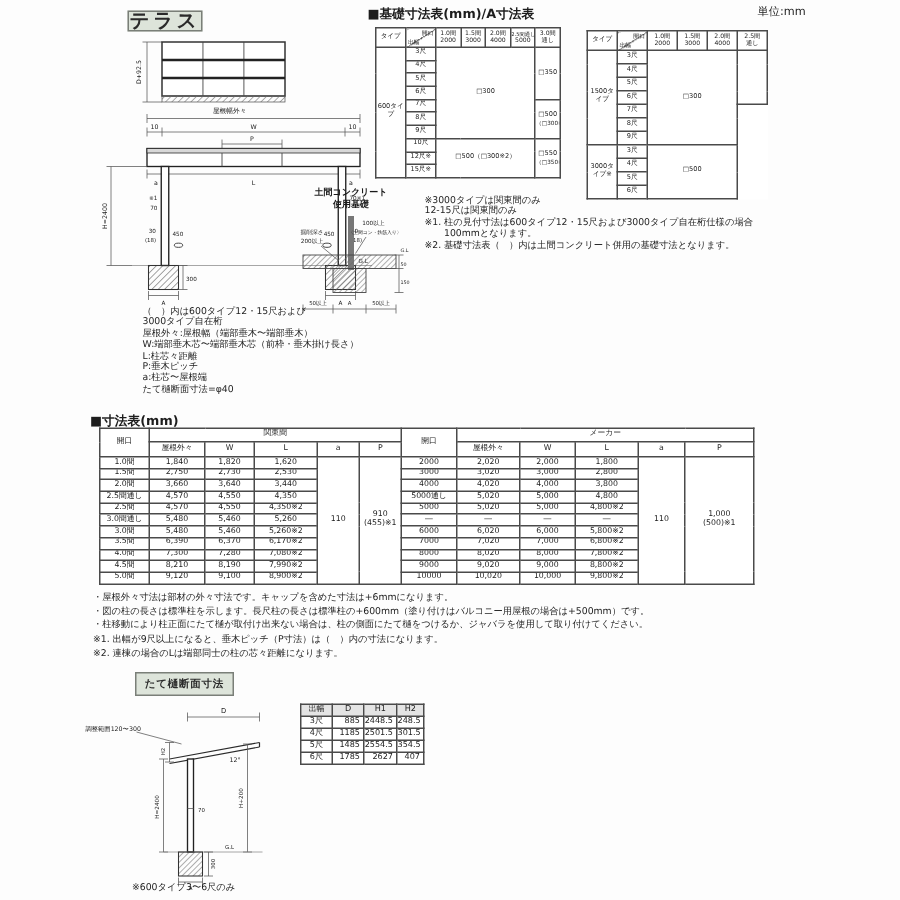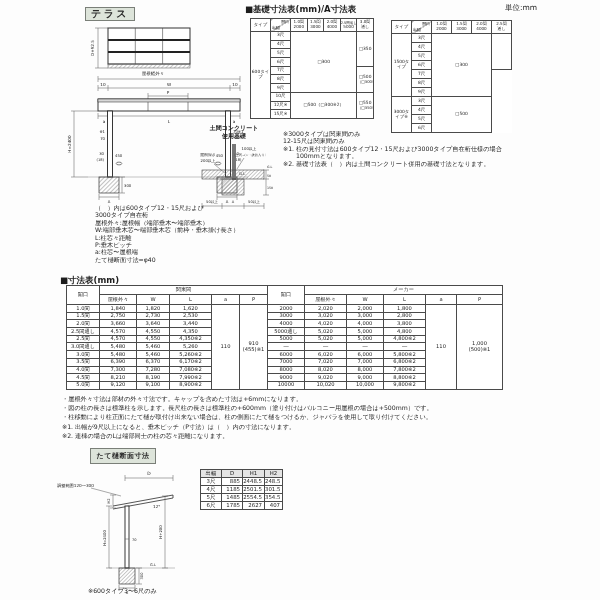--- a/index.html
+++ b/index.html
@@ -30,21 +30,21 @@
   svg text{fill:#1a1a1a;font-family:"DejaVu Sans",sans-serif;}
   .t32{font-size:3.2px;}.t36{font-size:3.6px;}.t38{font-size:3.8px;}.t42{font-size:4.2px;}
   .t45{font-size:4.5px;}.t6{font-size:6px;font-weight:bold;}
   .ln{stroke:#2a2a2a;stroke-width:0.8;fill:none;}
   .dl{stroke:#555;stroke-width:0.5;fill:none;}
   .gl{stroke:#888;stroke-width:0.5;fill:none;}
 </style>
 </head>
 <body>
 
-<div class="tbox" style="left:85px;top:7px;width:48px;height:12px;font-size:10px;letter-spacing:2.5px;">
+<div class="tbox" style="left:85px;top:7px;width:48px;height:12px;font-size:13px;letter-spacing:2.5px;">
   <span>テラス</span>
 </div>
 
 <div class="unit" style="left:505px;top:3px;">単位:mm</div>
 
 <div class="sec-title" style="left:245px;top:4px;">■基礎寸法表(mm)/A寸法表</div>
 
 <table class="sheet-tbl atbl" style="left:250px;top:18px;width:123px;">
   <colgroup>
       <col style="width:20px">

